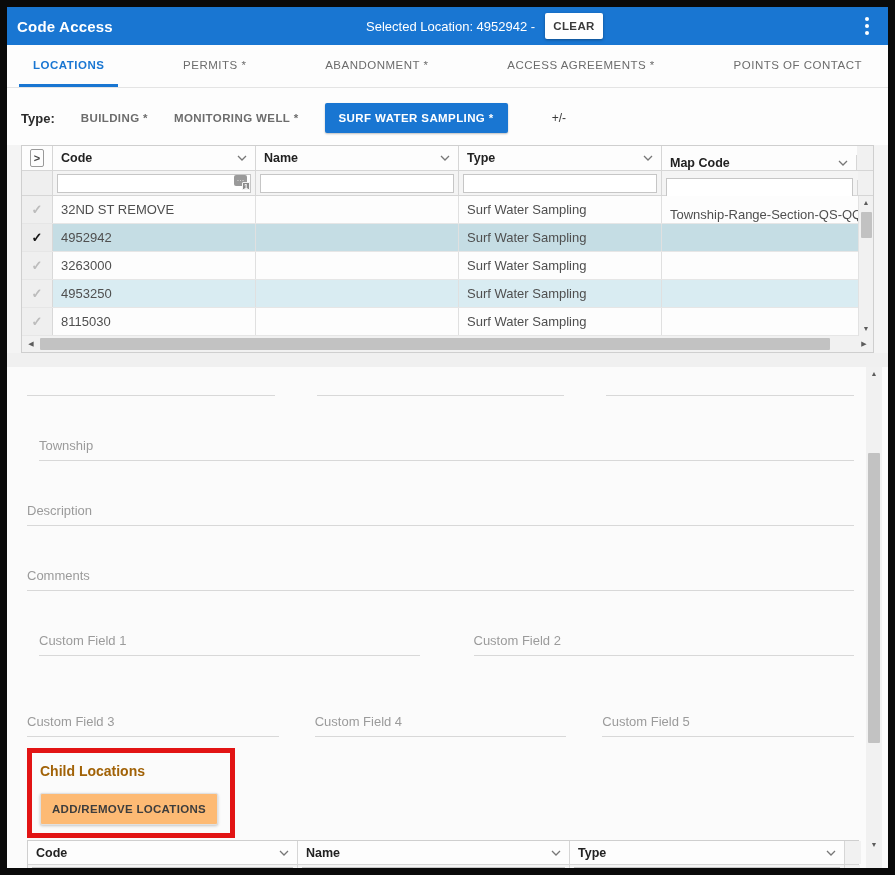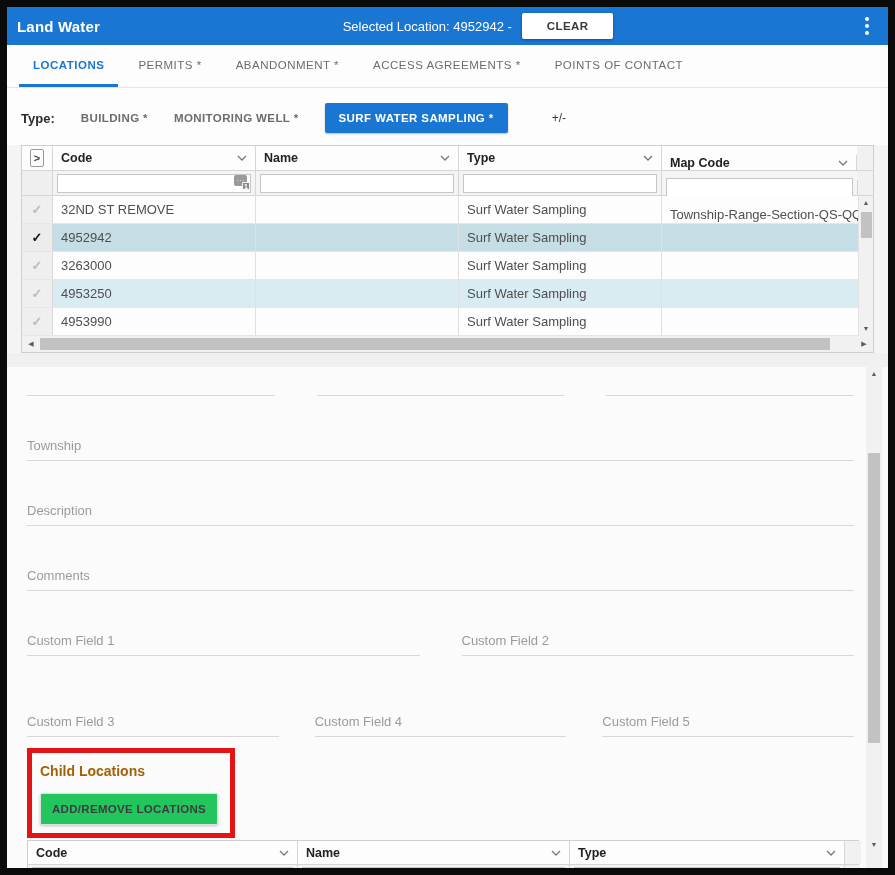--- a/index.html
+++ b/index.html
@@ -7,28 +7,28 @@
   body { font-family: "Liberation Sans", sans-serif; }
   .frame { width:895px; height:875px; background:#0a0a0a; padding:7px; }
   .app { width:881px; height:861px; background:#f4f4f4; overflow:hidden; display:flex; flex-direction:column; }
 
   
   .appbar { height:38px; background:#1976d2; display:flex; align-items:center; padding:0 10px; flex-shrink:0; }
   .appbar-title { color:#fff; font-weight:bold; font-size:15px; letter-spacing:0.2px; }
   .appbar-center { flex:1; display:flex; align-items:center; justify-content:center; gap:10px; }
   .sel-loc { color:#fff; font-size:13px; }
   .clear-btn { background:#fff; color:#3a3a3a; border:none; font-size:11.5px; font-weight:bold; letter-spacing:0.4px;
-               padding:7px 25px; border-radius:2px; box-shadow:0 1px 3px rgba(0,0,0,0.35); cursor:pointer;
+               padding:7px 8px; border-radius:2px; box-shadow:0 1px 3px rgba(0,0,0,0.35); cursor:pointer;
                font-family:"Liberation Sans",sans-serif; }
   .kebab { width:22px; display:flex; flex-direction:column; align-items:center; gap:3px; cursor:pointer; padding:4px 0; }
   .kebab i { width:4px; height:4px; border-radius:50%; background:#fff; }
 
   
   .tabsbar { height:43px; background:#fdfdfd; border-bottom:1px solid #e4e4e4; display:flex; align-items:stretch;
-             padding:0 12px; gap:6px; flex-shrink:0; }
+             padding:0 12px; gap:6px; flex-shrink:0;justify-content:space-between; }
   .tab { display:flex; align-items:center; padding:0 14px; font-size:11.5px; letter-spacing:0.5px; color:#6c6c6c;
          cursor:pointer; border-bottom:3px solid transparent; }
   .tab.active { color:#1976d2; font-weight:bold; border-bottom-color:#1976d2; }
 
   
   .typerow { background:#fdfdfd; display:flex; align-items:center; gap:26px; padding:15px 14px 12px 14px; flex-shrink:0; }
   .type-label { font-size:13px; font-weight:bold; color:#2b2b2b; }
   .type-opt { font-size:11.5px; letter-spacing:0.4px; color:#6c6c6c; font-weight:bold; cursor:pointer; background:none; border:none;
               font-family:"Liberation Sans",sans-serif;text-align:right; }
   .type-opt.selected { background:#1976d2; color:#fff; padding:9px 14px; border-radius:2px; box-shadow:0 1px 2px rgba(0,0,0,0.25); }
@@ -79,49 +79,49 @@
   
   .gap { height:14px; background:#f0f0f0; flex-shrink:0; }
   .panel { position:relative; background:#fbfbfb; flex:1; padding:0 34px 0 20px; overflow:hidden; }
   .panel-scroll { position:absolute; top:0; right:6px; bottom:0; width:16px; background:#f1f1f1; display:flex;
                   flex-direction:column; align-items:center; }
   .field { border-bottom:1px solid #d8d8d8; }
   .field .flabel { font-size:13px; color:#9b9b9b; padding-bottom:7px; }
   .row-cut { display:flex; gap:42px; margin-top:26px; }
   .row-cut .stub { flex:1; border-bottom:1px solid #d8d8d8; height:3px; }
   .frow2 { display:flex; gap:42px; margin-top:42px; }
-  .frow2 .field { flex:1; }
+  .frow2 .field { flex:1;margin-left:12px; }
   .frow1 { margin-top:42px; }
   .frow3 { display:flex; gap:36px; margin-top:58px; }
   .frow3 .field { flex:1; }
 
   
   .child-hl { display:inline-block; border:5px solid #e21414; margin-top:11px; padding:10px 12px 8px 8px; background:transparent; }
   .child-title { font-size:14px; font-weight:bold; color:#a16207; margin-bottom:14px; }
-  .addremove-btn { background:#22c55e; border:1px solid #e0e0e0; border-radius:2px; box-shadow:0 1px 3px rgba(0,0,0,0.22);
+  .addremove-btn { background:#fdba74; border:1px solid #e0e0e0; border-radius:2px; box-shadow:0 1px 3px rgba(0,0,0,0.22);
                    font-size:11.5px; font-weight:bold; letter-spacing:0.3px; color:#3d3d3d; padding:9px 11px; cursor:pointer;
                    font-family:"Liberation Sans",sans-serif; }
 
   .cgrid { border:1px solid #cfcfcf; background:#fdfdfd; margin-top:2px; width:832px; }
   .cg-head, .cg-filter, .cg-row { display:flex; }
   .cg-head { height:24px; border-bottom:1px solid #d6d6d6; }
   .cg-filter { height:24px; border-bottom:1px solid #d6d6d6; background:#f4f4f4; }
   .cc-code { width:270px; flex-shrink:0; }
   .cc-name { width:272px; flex-shrink:0; }
   .cc-type { width:275px; flex-shrink:0; }
   .cc-vscroll { width:15px; flex-shrink:0; background:#f1f1f1; border-right:none !important; }
 </style>
 </head>
 <body>
 
 <div class="frame">
 <div class="app">
 
   <div class="appbar">
-    <div class="appbar-title">Land Water</div>
+    <div class="appbar-title">Code Access</div>
     <div class="appbar-center">
       <span class="sel-loc">Selected Location: 4952942 -</span>
       <button class="clear-btn">CLEAR</button>
     </div>
     <div class="kebab">
           <i></i>
           <i></i>
           <i></i>
         </div>
   </div>
@@ -224,21 +224,21 @@
             </div>
         <div class="cell c-code">4953250</div>
         <div class="cell c-name"></div>
         <div class="cell c-type">Surf Water Sampling</div>
         <div class="cell c-map"></div>
       </div>
       <div class="g-row">
         <div class="checkcell c-check">
               <span class="checkmark">✓</span>
             </div>
-        <div class="cell c-code">4953990</div>
+        <div class="cell c-code">8115030</div>
         <div class="cell c-name"></div>
         <div class="cell c-type">Surf Water Sampling</div>
         <div class="cell c-map"></div>
       </div>
       <div class="vscroll">
         <div class="sb-arrow">▲</div>
         <div class="vthumb" style="height:26px; margin-top:2px;"></div>
         <div class="spacer"></div>
         <div class="sb-arrow">▼</div>
       </div>

